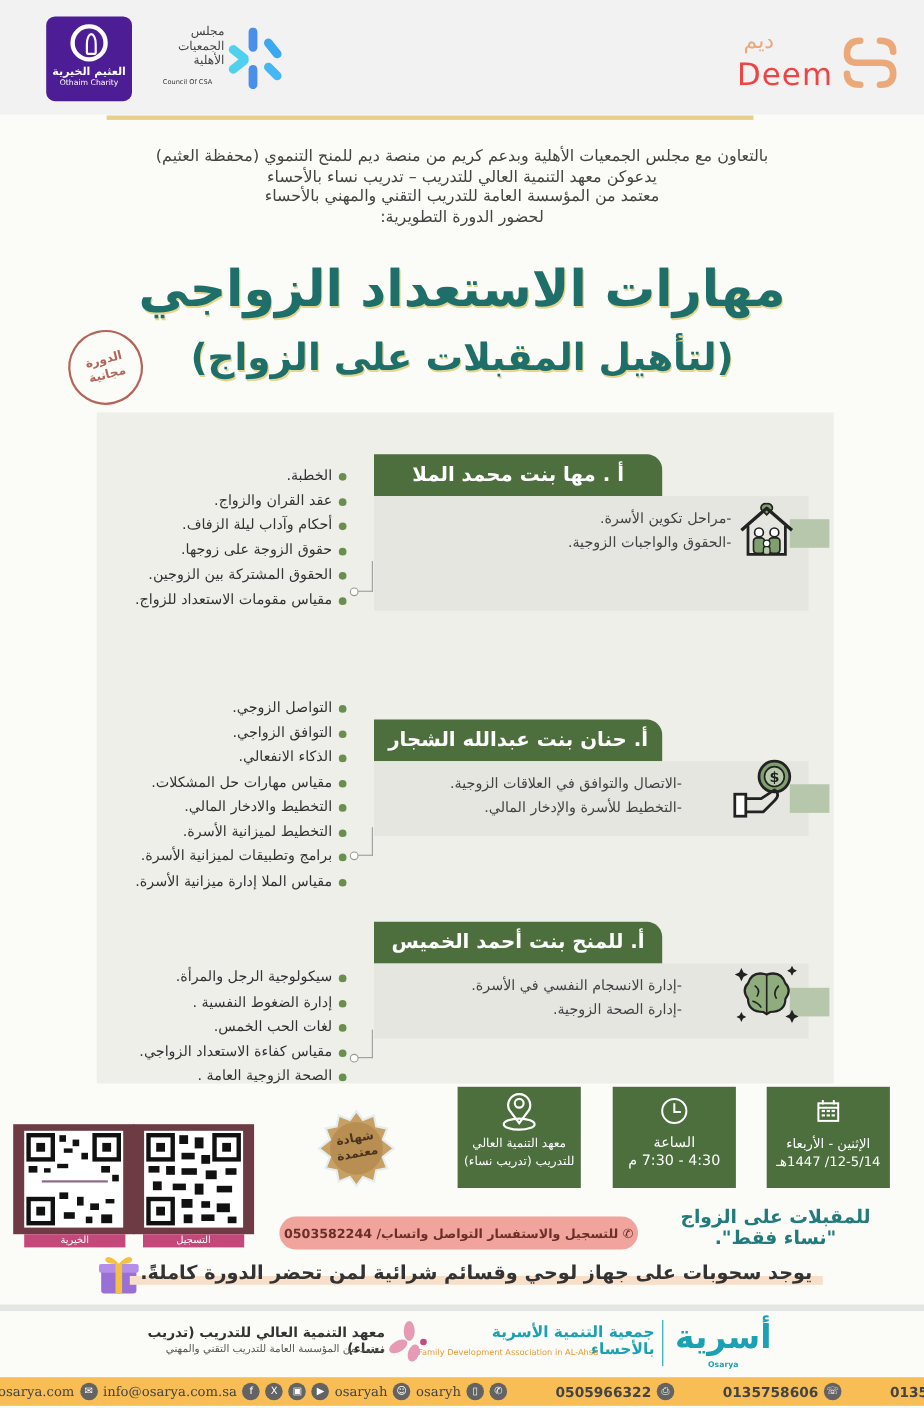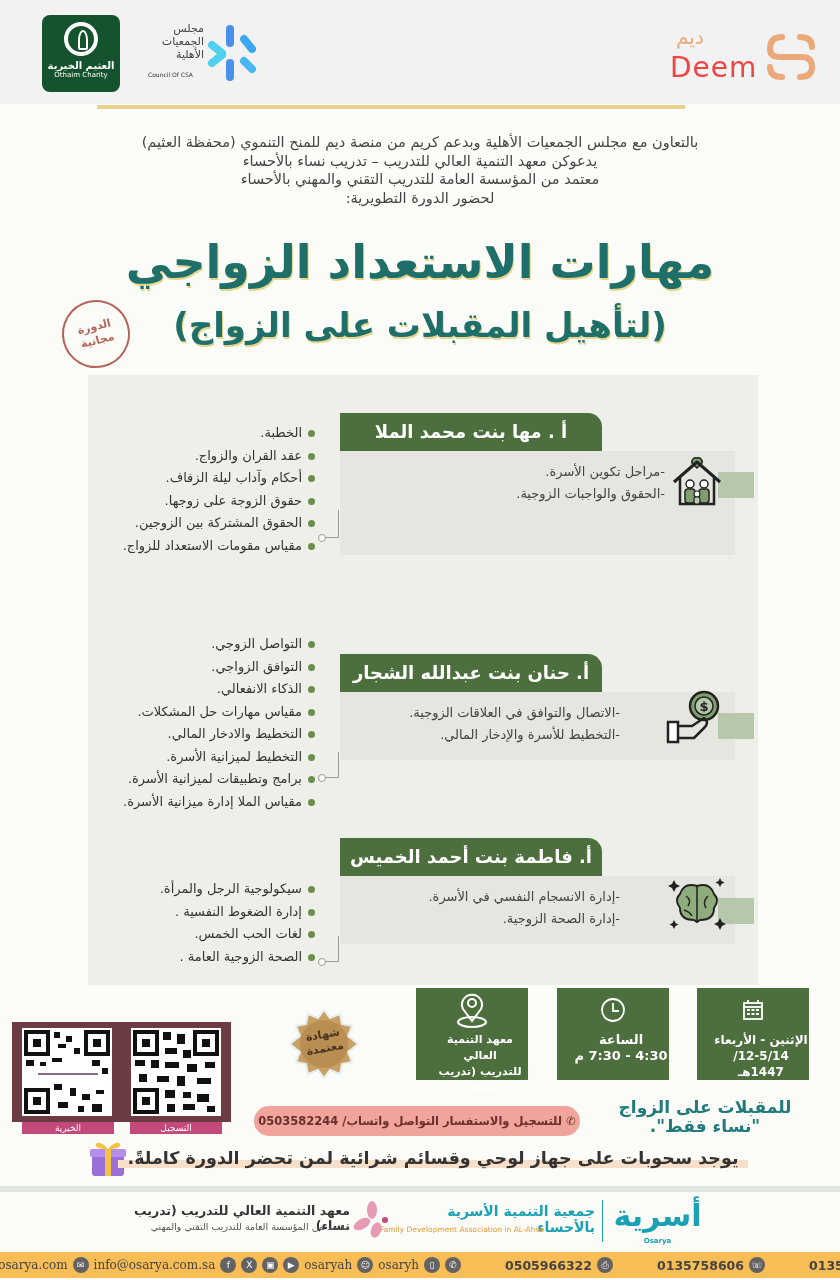--- a/index.html
+++ b/index.html
@@ -3,21 +3,21 @@
 <meta charset="utf-8">
 <style>
   * { box-sizing: border-box; margin: 0; padding: 0; }
   html, body { width: 840px; height: 1280px; overflow: hidden; }
   body { background: #fbfbf7; font-family: "DejaVu Sans", sans-serif; position: relative; color: #333; }
   .abs { position: absolute; }
 
   
   .header { left: 0; top: 0; width: 840px; height: 104px; background: #f1f2f1; }
   .header-line { left: 97px; top: 105px; width: 588px; height: 4px; background: #e9cf8c; }
-  .othaim { left: 42px; top: 15px; width: 78px; height: 77px; background: #14532d; border-radius: 8px; color: #fff; text-align: center; }
+  .othaim { left: 42px; top: 15px; width: 78px; height: 77px; background: #4c1d95; border-radius: 8px; color: #fff; text-align: center; }
   .othaim .circ { width: 34px; height: 34px; border: 4px solid #fff; border-radius: 50%; margin: 7px auto 4px; position: relative; }
   .othaim .circ::after { content: ""; position: absolute; left: 10px; top: 4px; width: 6px; height: 16px; border: 2px solid #fff; border-radius: 50% 50% 2px 2px; }
   .othaim .t1 { font-size: 10px; font-weight: bold; line-height: 11px; }
   .othaim .t2 { font-size: 7px; line-height: 9px; }
   .csa { left: 148px; top: 22px; width: 110px; height: 60px; }
   .csa-text { position: absolute; left: 0; top: 0; width: 56px; text-align: right; font-size: 11px; line-height: 13px; color: #444; direction: rtl; }
   .csa-en { position: absolute; left: 0; top: 49px; font-size: 6px; color: #333; }
   .csa-star { position: absolute; left: 58px; top: 3px; width: 52px; height: 56px; }
   .deem { left: 670px; top: 25px; width: 150px; height: 60px; }
   .deem .ar { position: absolute; left: 6px; top: 0; font-size: 20px; color: #eba97a; direction: rtl; }
@@ -39,21 +39,21 @@
   .icon-wrap { position: absolute; width: 58px; height: 58px; }
   .connector { position: absolute; border-right: 1px solid #9b9b9b; border-bottom: 1px solid #9b9b9b; }
   .conn-dot { position: absolute; width: 8px; height: 8px; border: 1px solid #999; border-radius: 50%; background: #fbfbf7; }
   .topic-list { position: absolute; direction: rtl; font-size: 13px; line-height: 22.5px; color: #333; text-align: right; list-style: none; }
   .topic-list li { position: relative; padding-right: 13px; white-space: nowrap; }
   .topic-list li::before { content: ""; position: absolute; right: 0; top: 8px; width: 7px; height: 7px; border-radius: 50%; background: #6a8e4e; }
 
   
   .card { position: absolute; top: 988px; width: 112px; height: 92px; background: #4d6f3e; color: #fff; text-align: center; direction: rtl; }
   .card .ic { height: 44px; display: flex; align-items: center; justify-content: center; }
-  .card .txt { font-size: 12px; line-height: 16px; font-weight: bold; padding-left: 16px; }
+  .card .txt { font-size: 12px; line-height: 16px; font-weight: normal; }
 
   .badge-cert { left: 288px; top: 1008px; width: 72px; height: 72px; }
 
   
   .qr-box { position: absolute; top: 1022px; width: 110px; height: 100px; background: #6c3b44; }
   .qr-inner { position: absolute; left: 10px; top: 6px; width: 90px; height: 88px; background: #fff; }
   .qr-label { position: absolute; top: 1122px; width: 92px; height: 12px; background: #c2497a; color: #fff; font-size: 9px; text-align: center; line-height: 12px; direction: rtl; }
 
   .contact-pill { left: 254px; top: 1106px; width: 326px; height: 30px; background: #f1a49b; border-radius: 15px; direction: rtl; font-size: 11.5px; font-weight: bold; color: #6a2f2a; line-height: 30px; text-align: center; }
   .women-only { left: 590px; top: 1098px; width: 230px; text-align: center; direction: rtl; color: #217a7b; font-size: 17px; line-height: 19px; font-weight: bold; }
@@ -179,40 +179,41 @@
   <li>التواصل الزوجي.</li>
   <li>التوافق الزواجي.</li>
   <li>الذكاء الانفعالي.</li>
   <li>مقياس مهارات حل المشكلات.</li>
   <li>التخطيط والادخار المالي.</li>
   <li>التخطيط لميزانية الأسرة.</li>
   <li>برامج وتطبيقات لميزانية الأسرة.</li>
   <li>مقياس الملا إدارة ميزانية الأسرة.</li>
 </ul>
 
-<div class="speaker-head" style="left:340px;top:838px;width:262px;">أ. فاطمة بنت أحمد الخميس</div>
+<div class="speaker-head" style="left:340px;top:838px;width:262px;">أ. للمنح بنت أحمد الخميس</div>
 <div class="speaker-box" style="left:340px;top:876px;width:395px;height:68px;">
   <div style="margin-right:85px;">-إدارة الانسجام النفسي في الأسرة.</div>
   <div style="margin-right:85px;">-إدارة الصحة الزوجية.</div>
 </div>
 <div class="icon-tab" style="left:718px;top:898px;"></div>
 <svg class="icon-wrap" style="left:668px;top:874px;" viewBox="0 0 58 58">
   <path d="M29 12 Q16 8 12 20 Q6 26 12 34 Q12 46 26 46 L29 48 L32 46 Q46 46 46 34 Q52 26 46 20 Q42 8 29 12 z" fill="#8fad7c" stroke="#222" stroke-width="2"></path>
   <path d="M29 12 V48 M18 22 Q24 26 20 32 M40 22 Q34 28 38 34 M16 36 Q22 38 24 42" fill="none" stroke="#222" stroke-width="1.5"></path>
   <path d="M6 6 l2 4 l4 2 l-4 2 l-2 4 l-2 -4 l-4 -2 l4 -2 z" fill="#222"></path>
   <path d="M52 4 l1.5 3 l3 1.5 l-3 1.5 l-1.5 3 l-1.5 -3 l-3 -1.5 l3 -1.5 z" fill="#222"></path>
   <path d="M6 46 l1.5 3 l3 1.5 l-3 1.5 l-1.5 3 l-1.5 -3 l-3 -1.5 l3 -1.5 z" fill="#222"></path>
   <path d="M52 44 l2 4 l4 2 l-4 2 l-2 4 l-2 -4 l-4 -2 l4 -2 z" fill="#222"></path>
 </svg>
 <div class="connector" style="left:321px;top:936px;width:18px;height:26px;"></div>
 <div class="conn-dot" style="left:318px;top:958px;"></div>
 <ul class="topic-list" style="left:95px;top:878px;width:220px;">
   <li>سيكولوجية الرجل والمرأة.</li>
   <li>إدارة الضغوط النفسية .</li>
   <li>لغات الحب الخمس.</li>
+  <li>مقياس كفاءة الاستعداد الزواجي.</li>
   <li>الصحة الزوجية العامة .</li>
 </ul>
 
 <div class="card" style="left:697px;">
   <div class="ic">
     <svg width="24" height="24" viewBox="0 0 24 24">
       <rect x="3" y="5" width="18" height="16" fill="none" stroke="#fff" stroke-width="1.8"></rect>
       <line x1="3" y1="9" x2="21" y2="9" stroke="#fff" stroke-width="1.8"></line>
       <line x1="7" y1="2" x2="7" y2="6" stroke="#fff" stroke-width="1.8"></line>
       <line x1="17" y1="2" x2="17" y2="6" stroke="#fff" stroke-width="1.8"></line>

